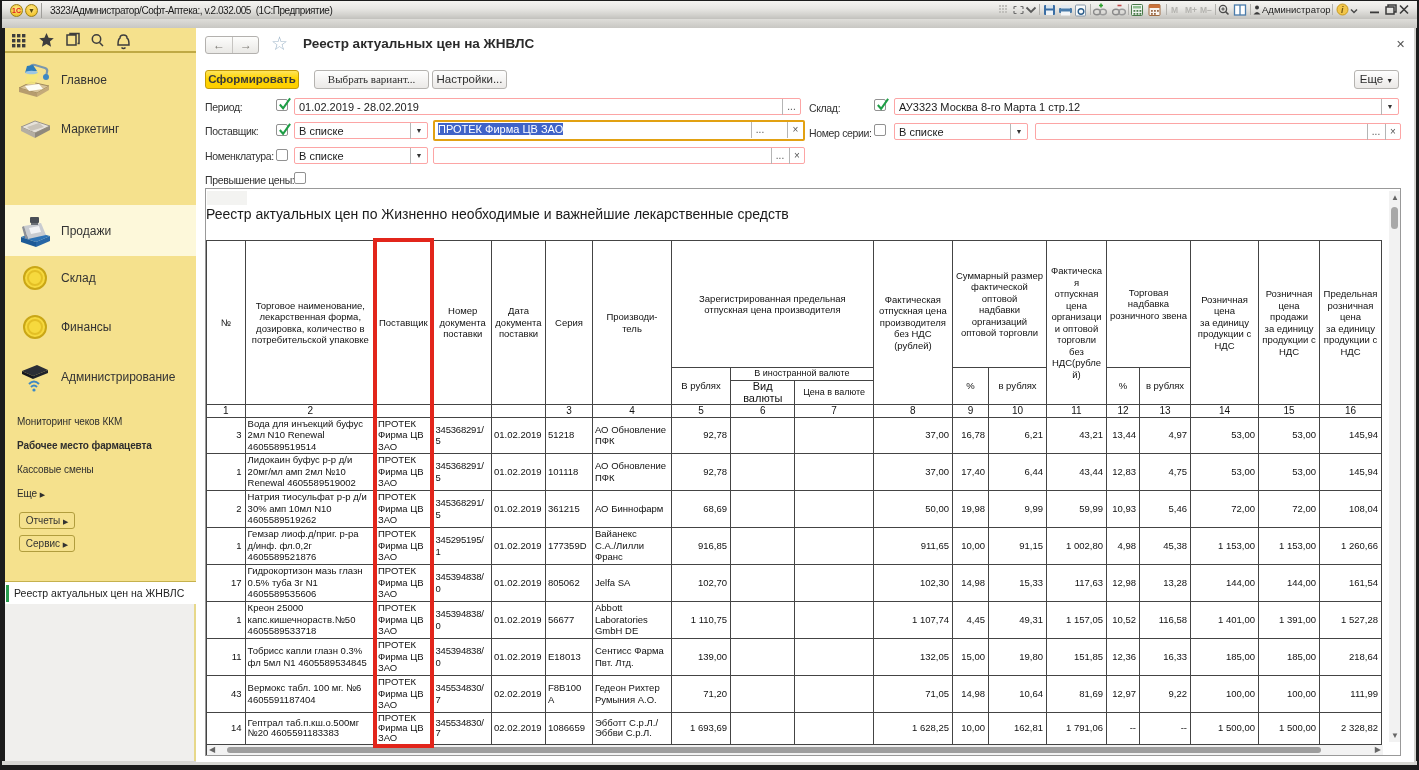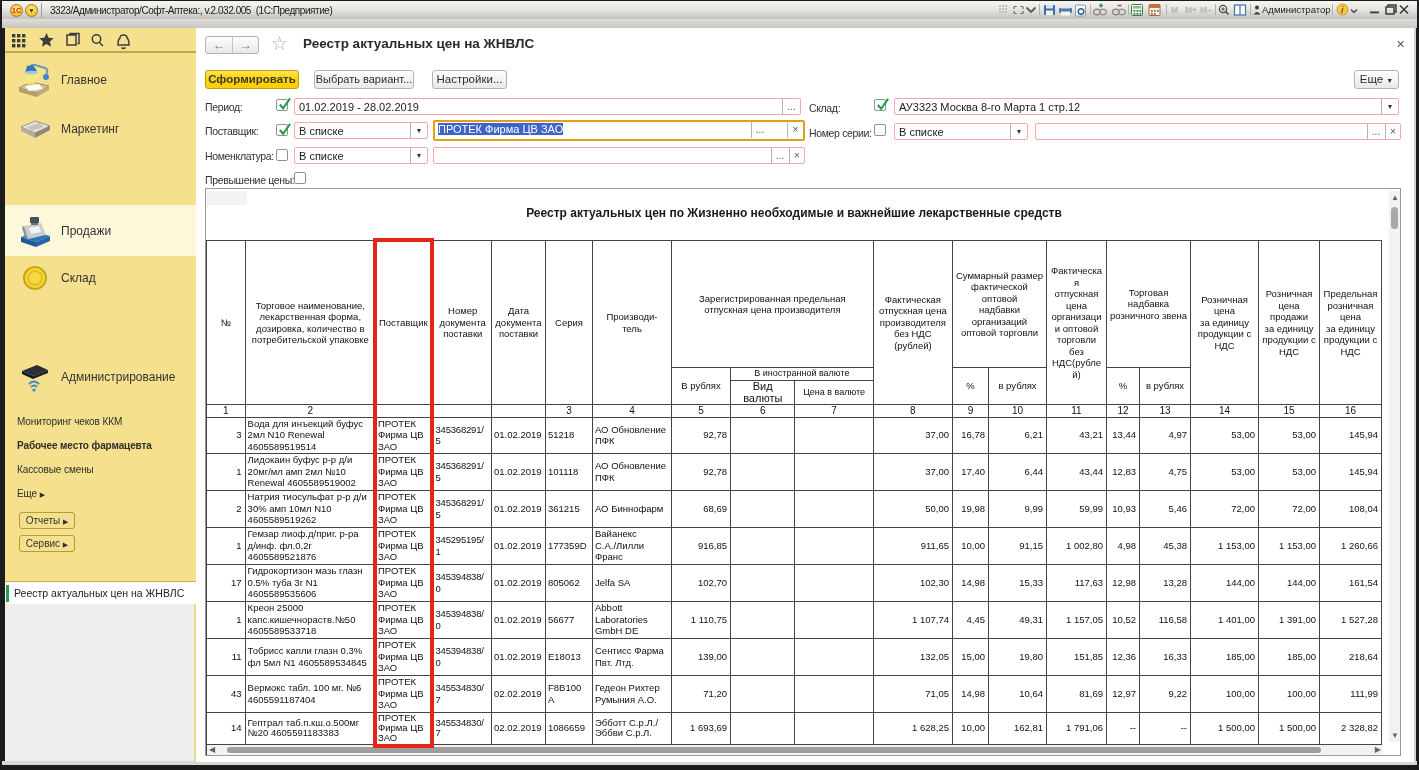--- a/index.html
+++ b/index.html
@@ -54,21 +54,21 @@
 .cb svg { position:absolute; left:0px; top:-3px; overflow:visible; }
 .fld { position:absolute; height:17px; background:#fff; border:1px solid #fca5a5; border-radius:2px;
   font-size:11px; color:#1a1a1a; line-height:16px; }
 .fld .seg { position:absolute; top:0; height:16px; border-left:1px solid #b5b5b5; text-align:center;
   color:#555; font-size:10px; line-height:15px; }
 .combo .caret { position:absolute; right:0; top:0; width:17px; height:16px; border-left:1px solid #b5b5b5;
   text-align:center; font-size:7px; color:#333; line-height:15px; }
 
 #report { left:9px; top:160px; width:1196px; height:568px; border:1px solid #999; background:#fff; overflow:hidden; }
 #corner { left:1px; top:2px; width:40px; height:14px; background:#f3f3f1; }
-#rtitle { left:0; top:17px; width:1176px; text-align:center; font-size:12px; font-weight:bold; color:#1a1a1a; }
+#rtitle { left:0; top:17px; width:1176px; text-align:left; font-size:14px; font-weight:normal; color:#1a1a1a; }
 #grid { position:absolute; left:0px; top:51px; border-collapse:collapse; table-layout:fixed; width:1175px; }
 #grid td { border:1px solid #444; overflow:hidden; vertical-align:middle; padding:0 2px;
   font-size:9.5px; line-height:11.5px; color:#111; }
 #grid .hc { text-align:center; padding:0 1px; }
 #grid .num { text-align:center; font-size:10px; }
 #grid .r { text-align:right; padding-right:3px; white-space:nowrap; }
 #grid .l { text-align:left; }
 #grid .r9 td { line-height:10.4px; }
 #grid .r10 td { vertical-align:top; padding-top:1px; }
 #redbox { left:167px; top:49px; width:61px; height:510px; border:4px solid #e2251b; }
@@ -250,20 +250,27 @@
           <rect x="14" y="10" width="7" height="2" fill="#6a6f76"></rect>
         </svg></span>
     </div>
   <div class="sect" style="top:225px; height:49px;">
       <span class="lbl">Склад</span>
       <span class="ic" id="ic-skl"><svg viewBox="0 0 36 36">
           <circle cx="18" cy="18" r="11" fill="#f6d93e" stroke="#c9a616" stroke-width="2"></circle>
           <circle cx="18" cy="18" r="7" fill="none" stroke="#e3bf25" stroke-width="2"></circle>
         </svg></span>
     </div>
+  <div class="sect" style="top:274px; height:49px;">
+      <span class="lbl">Финансы</span>
+      <span class="ic" id="ic-fin"><svg viewBox="0 0 36 36">
+          <circle cx="18" cy="18" r="11" fill="#f6d93e" stroke="#c9a616" stroke-width="2"></circle>
+          <circle cx="18" cy="18" r="7" fill="none" stroke="#e3bf25" stroke-width="2"></circle>
+        </svg></span>
+    </div>
   <div class="sect" style="top:323px; height:52px;">
       <span class="lbl">Администрирование</span>
       <span class="ic" id="ic-adm"><svg viewBox="0 0 36 36">
           <polygon points="5,12 20,6 31,11 16,17" fill="#2b2e36"></polygon>
           <polygon points="5,12 5,15 16,20 16,17" fill="#16181e"></polygon>
           <polygon points="16,17 31,11 31,14 16,20" fill="#1f222a"></polygon>
           <path d="M12 25 Q17 20 22 25" stroke="#3e89c4" stroke-width="2" fill="none"></path>
           <path d="M14 28 Q17 25 20 28" stroke="#3e89c4" stroke-width="2" fill="none"></path>
           <circle cx="17" cy="31" r="1.6" fill="#3e89c4"></circle>
         </svg></span>
@@ -287,21 +294,21 @@
   <div class="abs" id="navbtns">
     <span class="arr" style="left:7px;">←</span>
       <span class="d"></span>
       <span class="arr" style="left:34px;">→</span>
   </div>
   <div class="abs" id="star">☆</div>
   <div class="abs" id="vtitle">Реестр актуальных цен на ЖНВЛС</div>
   <div class="abs" id="closex">✕</div>
 
   <div class="abs" id="bform">Сформировать</div>
-  <div class="btn" style="left:118px; top:42px; width:100px; line-height:17px; font-size:11px;">Выбрать вариант...</div>
+  <div class="btn" style="left:118px; top:42px; width:115px; line-height:17px; font-size:11px;font-family:Liberation Serif, serif;">Выбрать вариант...</div>
   <div class="btn" style="left:236px; top:42px; width:75px; line-height:17px;">Настройки...</div>
   <div class="btn" style="left:1158px; top:42px; width:45px; line-height:17px;">Еще <span style="font-size:7px;">▼</span></div>
 
   <div class="flabel" style="left:9px; top:73px;">Период:</div>
   <div class="cb" style="left:80px; top:71px;">
       <svg width="15" height="15" viewBox="0 0 16 16">
         <path d="M3 8 L6.5 12 L14 1.5" stroke="#1e9e46" stroke-width="2.2" fill="none"></path>
       </svg>
     </div>
   <div class="fld" style="left:98px; top:70px; width:507px; padding-left:4px;">01.02.2019 - 28.02.2019<span class="seg" style="right:0; width:18px;">...</span></div>

